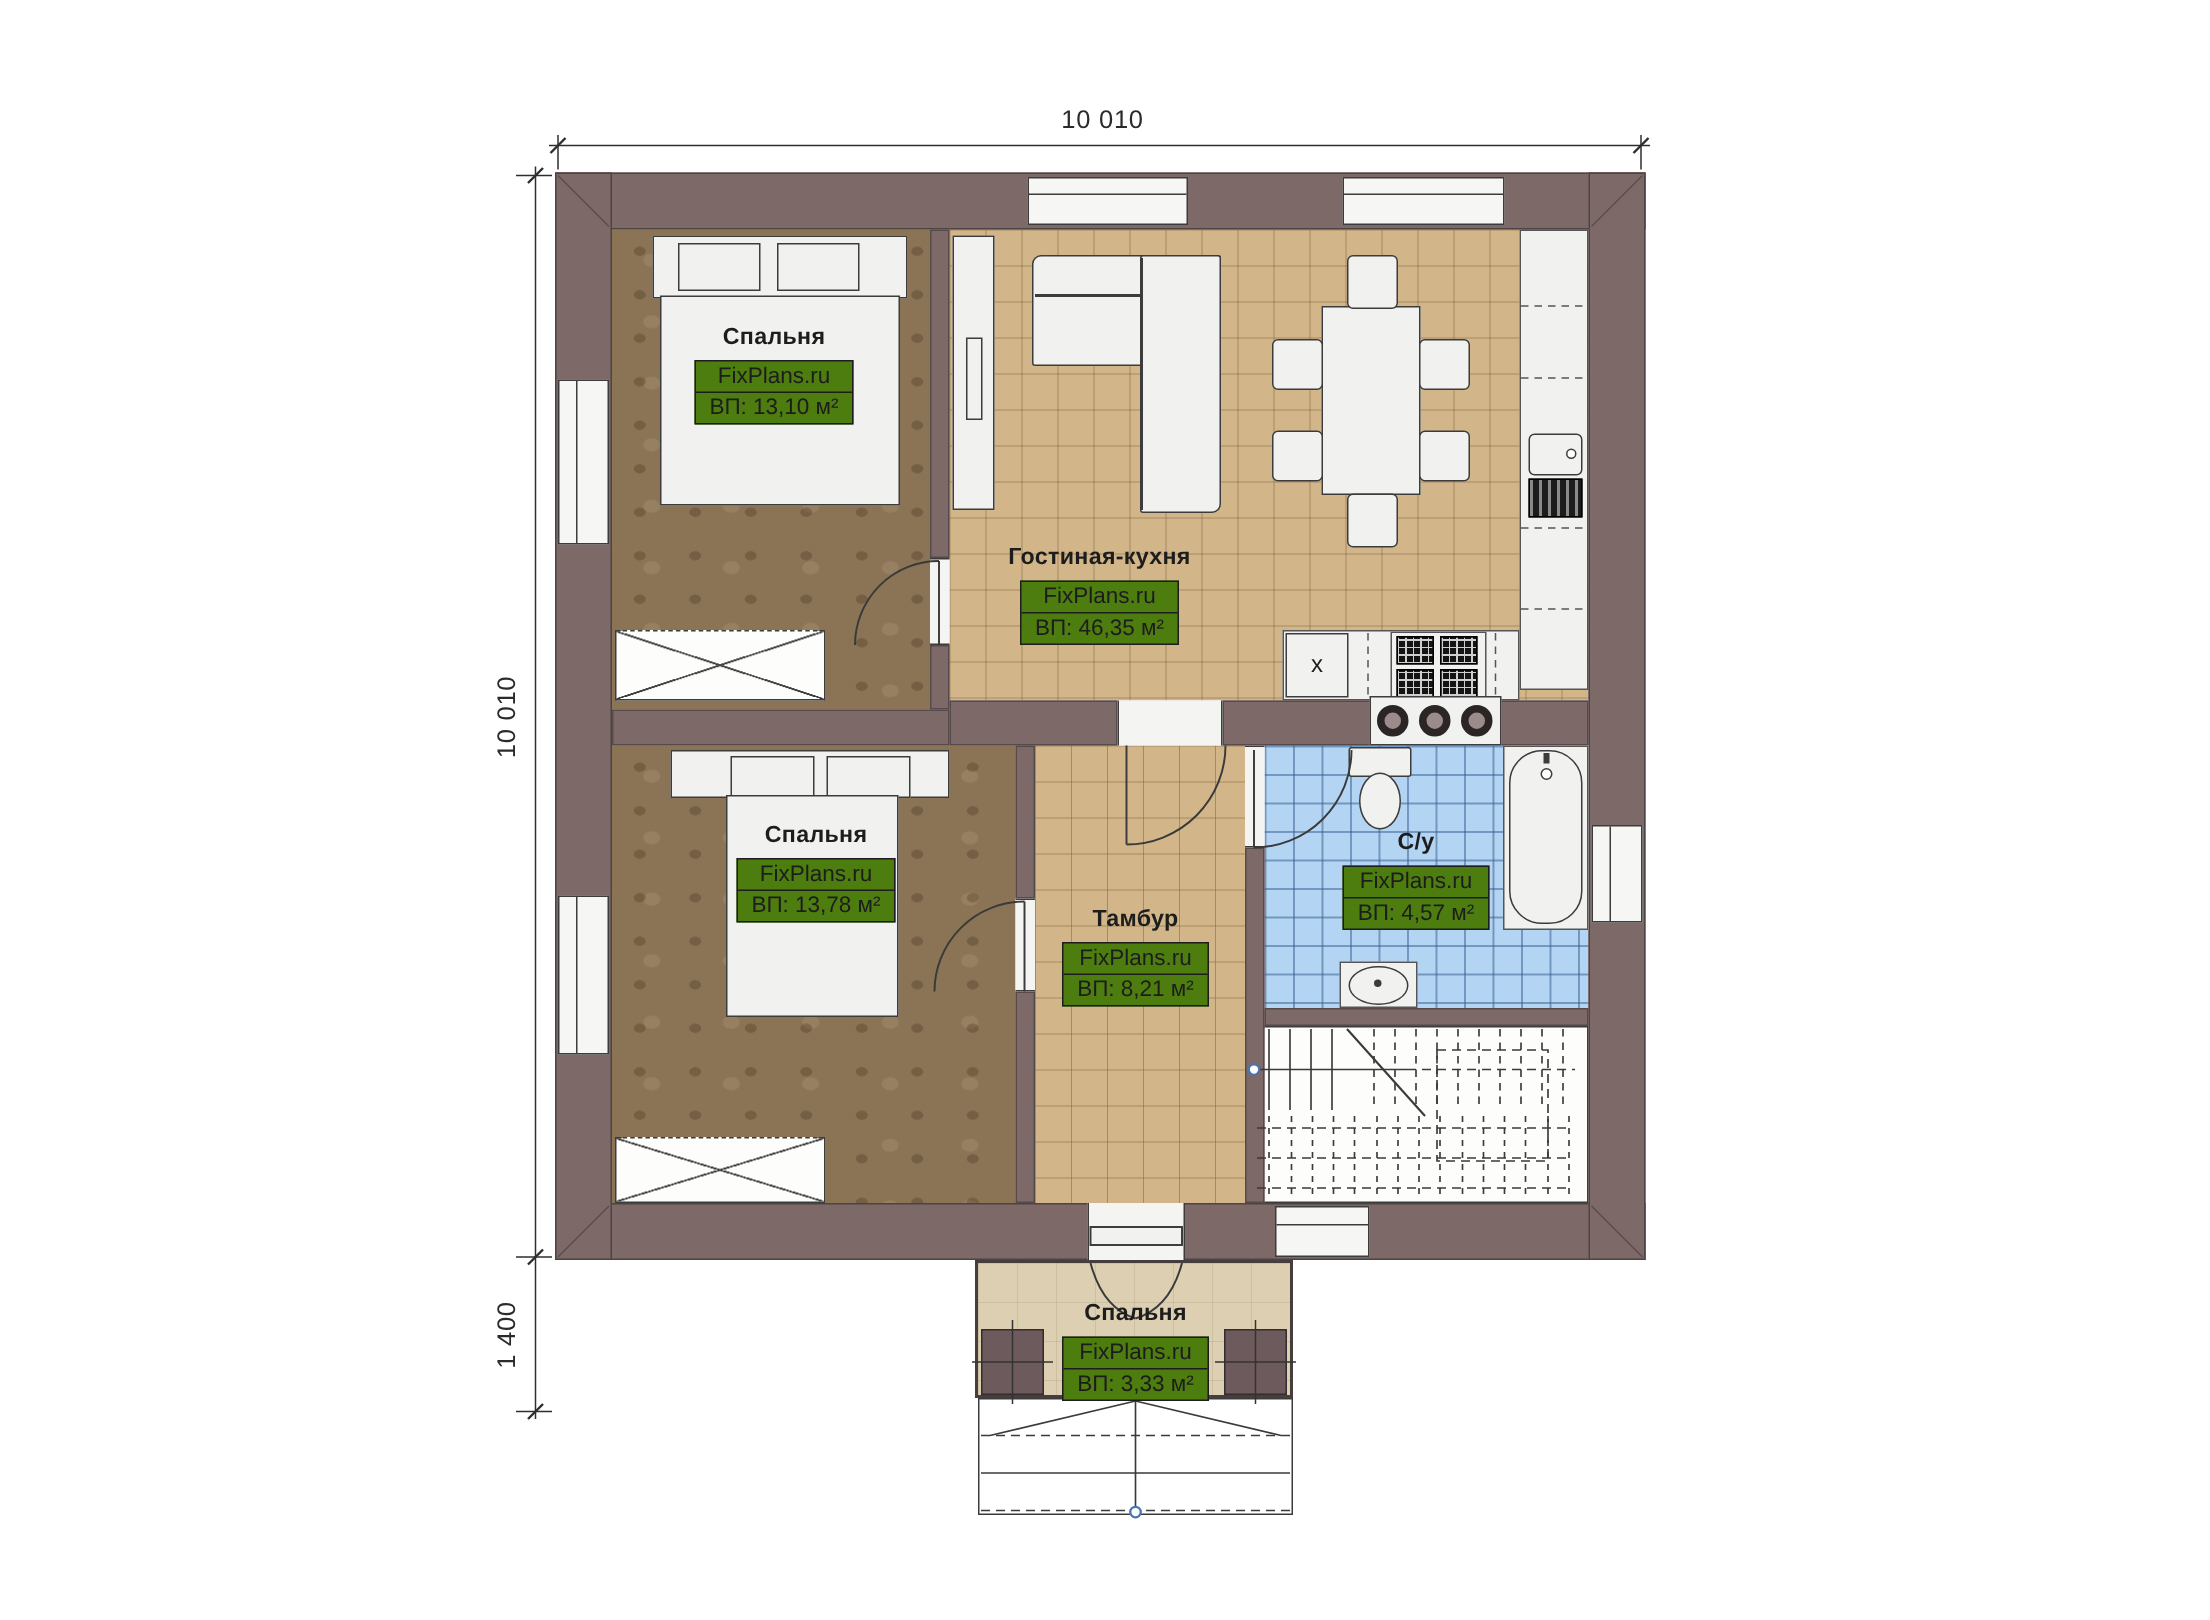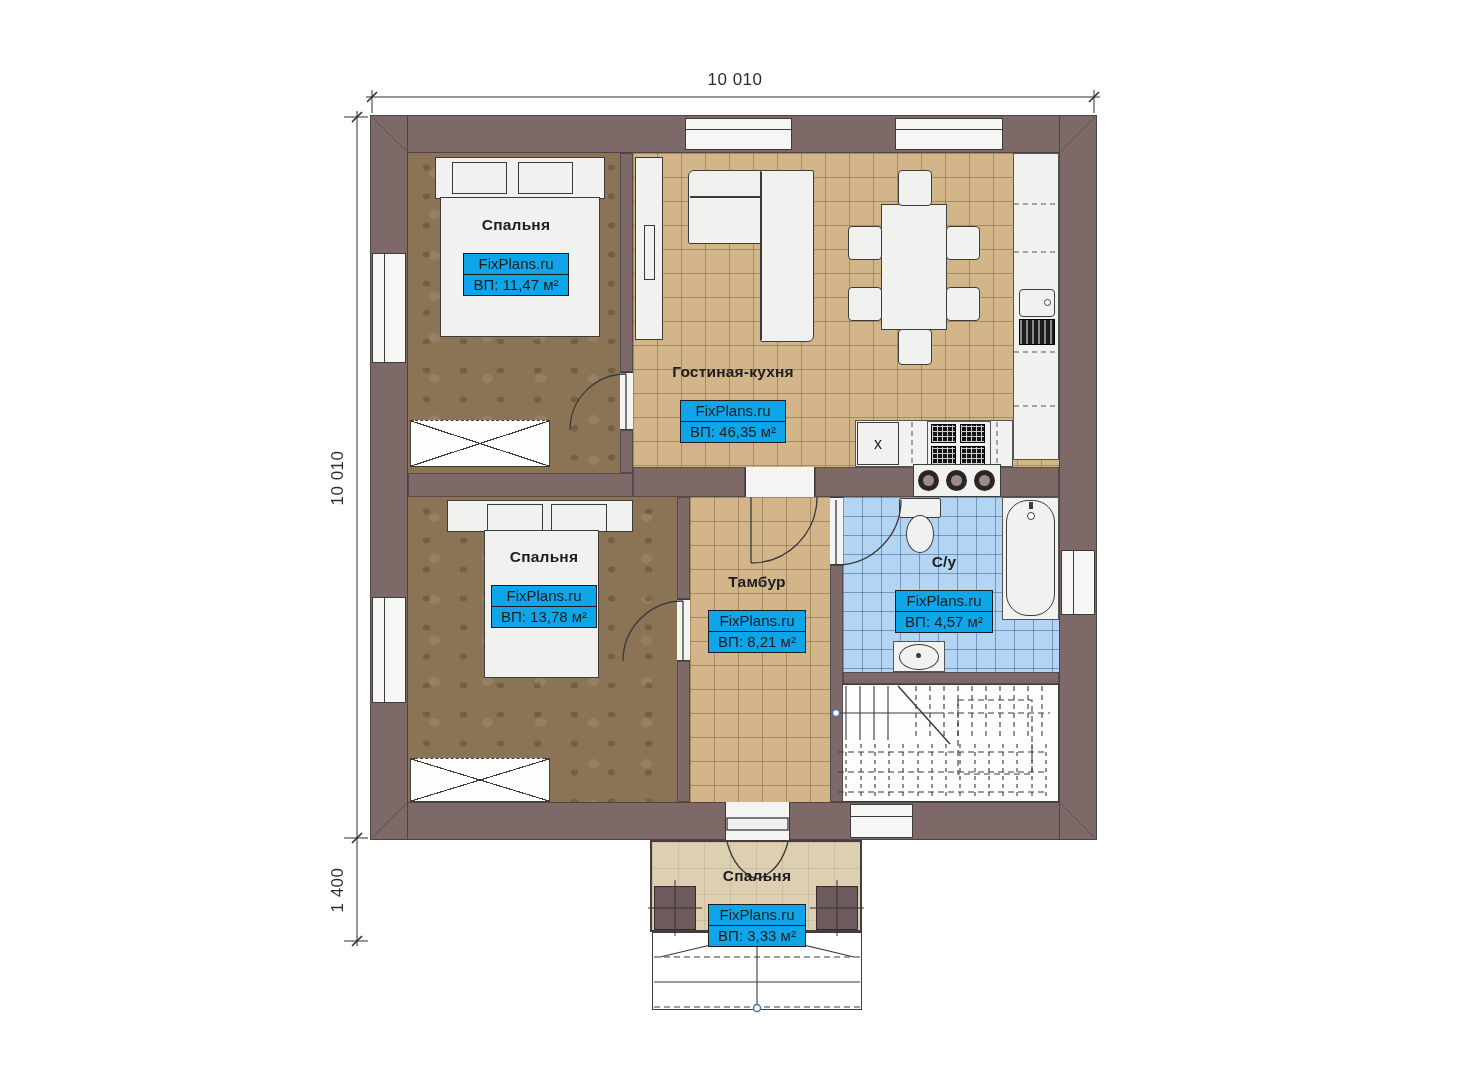--- a/index.html
+++ b/index.html
@@ -37,21 +37,21 @@
                      linear-gradient(to bottom right,transparent 49.3%,#3c3c3c 49.3% 50.7%,transparent 50.7%);}
   .burner{position:absolute;z-index:6;background:#141414;border:1px solid #000;box-sizing:border-box;
     background-image:repeating-linear-gradient(0deg,#cfcfcf 0 1px,transparent 1px 5px),
                      repeating-linear-gradient(90deg,#cfcfcf 0 1px,transparent 1px 5px);}
   .knob{position:absolute;width:21px;height:21px;border:5.5px solid #2b2526;border-radius:50%;background:#9b8b8b;box-sizing:border-box;}
   .grate{position:absolute;z-index:6;background:#1c1c1c;border:1px solid #000;box-sizing:border-box;
     background-image:repeating-linear-gradient(90deg,#8a8a8a 0 2px,transparent 2px 6px);}
   
   .room-label{position:absolute;z-index:30;text-align:center;}
   .room-name{font-weight:bold;font-size:15.5px;line-height:19px;letter-spacing:.2px;}
-  .room-box{display:inline-block;background:#0ea5e9;border:1.5px solid #1d1d1d;margin-top:19px;}
+  .room-box{display:inline-block;background:#4d7c0f;border:1.5px solid #1d1d1d;margin-top:6px;}
   .room-box .row{padding:1px 9px;font-size:15px;line-height:18px;white-space:nowrap;}
   .room-box .row + .row{border-top:1.5px solid #1d1d1d;}
   .dim-label{position:absolute;z-index:30;font-size:17px;color:#2b2b2b;text-align:center;letter-spacing:.5px;}
   .dim-label.vert{transform:rotate(-90deg);transform-origin:center;}
   .porch{position:absolute;z-index:2;background:#dccfb2;border:2px solid #463e3e;box-sizing:border-box;
     background-image:linear-gradient(rgba(120,100,70,.15) 1px,transparent 1px),
                      linear-gradient(90deg,rgba(120,100,70,.15) 1px,transparent 1px);background-size:26px 26px;}
   .column{position:absolute;z-index:3;background:#6d5a5c;border:1px solid #352d2d;box-sizing:border-box;}
   .steps{position:absolute;z-index:2;background:#ffffff;border:1.5px solid #3c3c3c;box-sizing:border-box;}
   .seam{position:absolute;z-index:6;background:#3c3c3c;}
@@ -269,41 +269,41 @@
         <path d="M675,880 V936"></path>
       <path d="M810,908 H864"></path>
         <path d="M837,880 V936"></path>
     </g>
   </svg>
 
   <div class="room-label" style="left:441px;top:215px;width:150px;">
     <div class="room-name">Спальня</div>
     <div class="room-box">
       <div class="row">FixPlans.ru</div>
-      <div class="row">ВП: 11,47 м²</div>
+      <div class="row">ВП: 13,10 м²</div>
     </div>
   </div>
 
   <div class="room-label" style="left:658px;top:362px;width:150px;">
     <div class="room-name">Гостиная-кухня</div>
     <div class="room-box">
       <div class="row">FixPlans.ru</div>
       <div class="row">ВП: 46,35 м²</div>
     </div>
   </div>
 
   <div class="room-label" style="left:469px;top:547px;width:150px;">
     <div class="room-name">Спальня</div>
     <div class="room-box">
       <div class="row">FixPlans.ru</div>
       <div class="row">ВП: 13,78 м²</div>
     </div>
   </div>
 
-  <div class="room-label" style="left:682px;top:572px;width:150px;">
+  <div class="room-label" style="left:682px;top:603px;width:150px;">
     <div class="room-name">Тамбур</div>
     <div class="room-box">
       <div class="row">FixPlans.ru</div>
       <div class="row">ВП: 8,21 м²</div>
     </div>
   </div>
 
   <div class="room-label" style="left:869px;top:552px;width:150px;">
     <div class="room-name">С/у</div>
     <div class="room-box">

